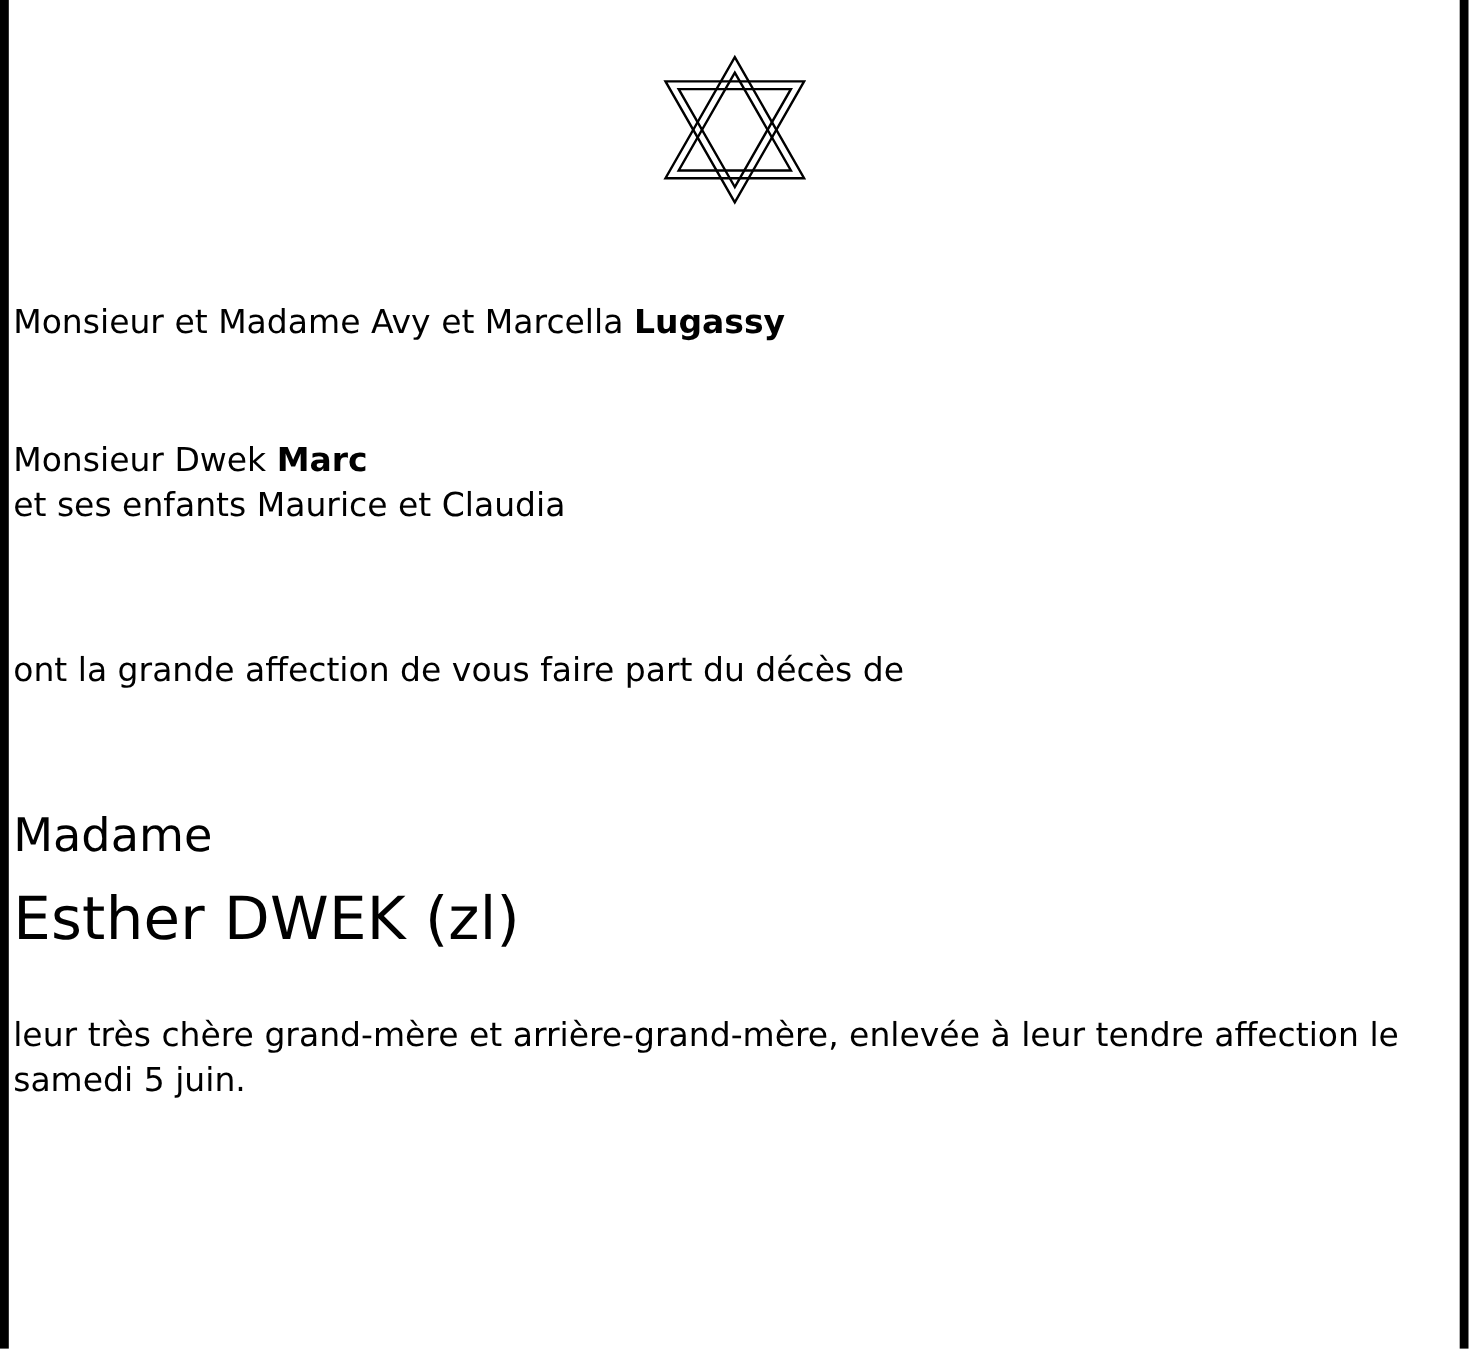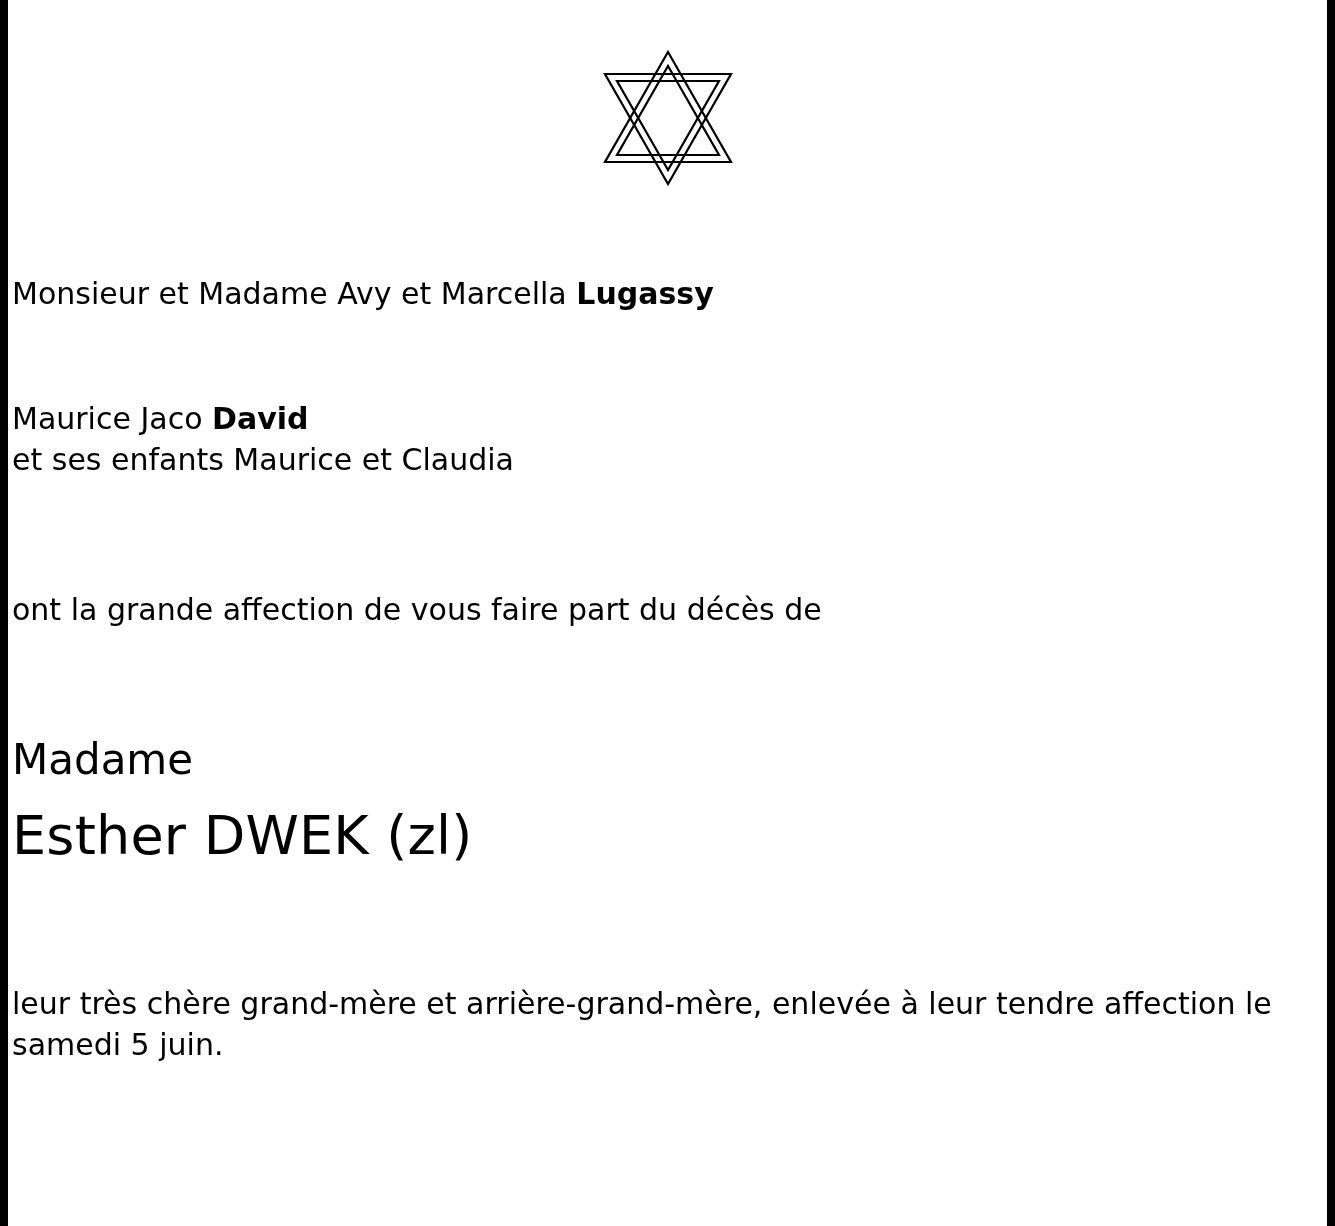--- a/index.html
+++ b/index.html
@@ -77,21 +77,21 @@
     line-height: 1.2;
   }
   .deceased-name {
     font-size: 54px;
     font-weight: normal;
     line-height: 1.2;
     margin-top: 18px;
     letter-spacing: 0.2px;
   }
   .para-closing {
-    margin-top: 116px;
+    margin-top: 54px;
     text-align: justify;
     text-justify: inter-word;
   }
   .para-closing .last-line {
     display: block;
   }
   b, .bold { font-weight: bold; }
   .line { display: block; }
 </style>
 </head>
@@ -115,21 +115,21 @@
       </svg>
     </div>
 
     <div class="body-text">
 
       <p class="block para-family-1">
         <span class="line"><span>Monsieur et Madame Avy et Marcella </span><b>Lugassy</b></span>
       </p>
 
       <p class="block para-family-2">
-        <span class="line"><span>Maurice Jaco </span><b>David</b></span>
+        <span class="line"><span>Monsieur Dwek </span><b>Marc</b></span>
         <span class="line">et ses enfants Maurice et Claudia</span>
       </p>
 
       <p class="block para-announce">ont la grande affection de vous faire part du décès de</p>
 
       <div class="name-section">
         <div class="madame">Madame</div>
         <div class="deceased-name">Esther DWEK (zl)</div>
       </div>
 

